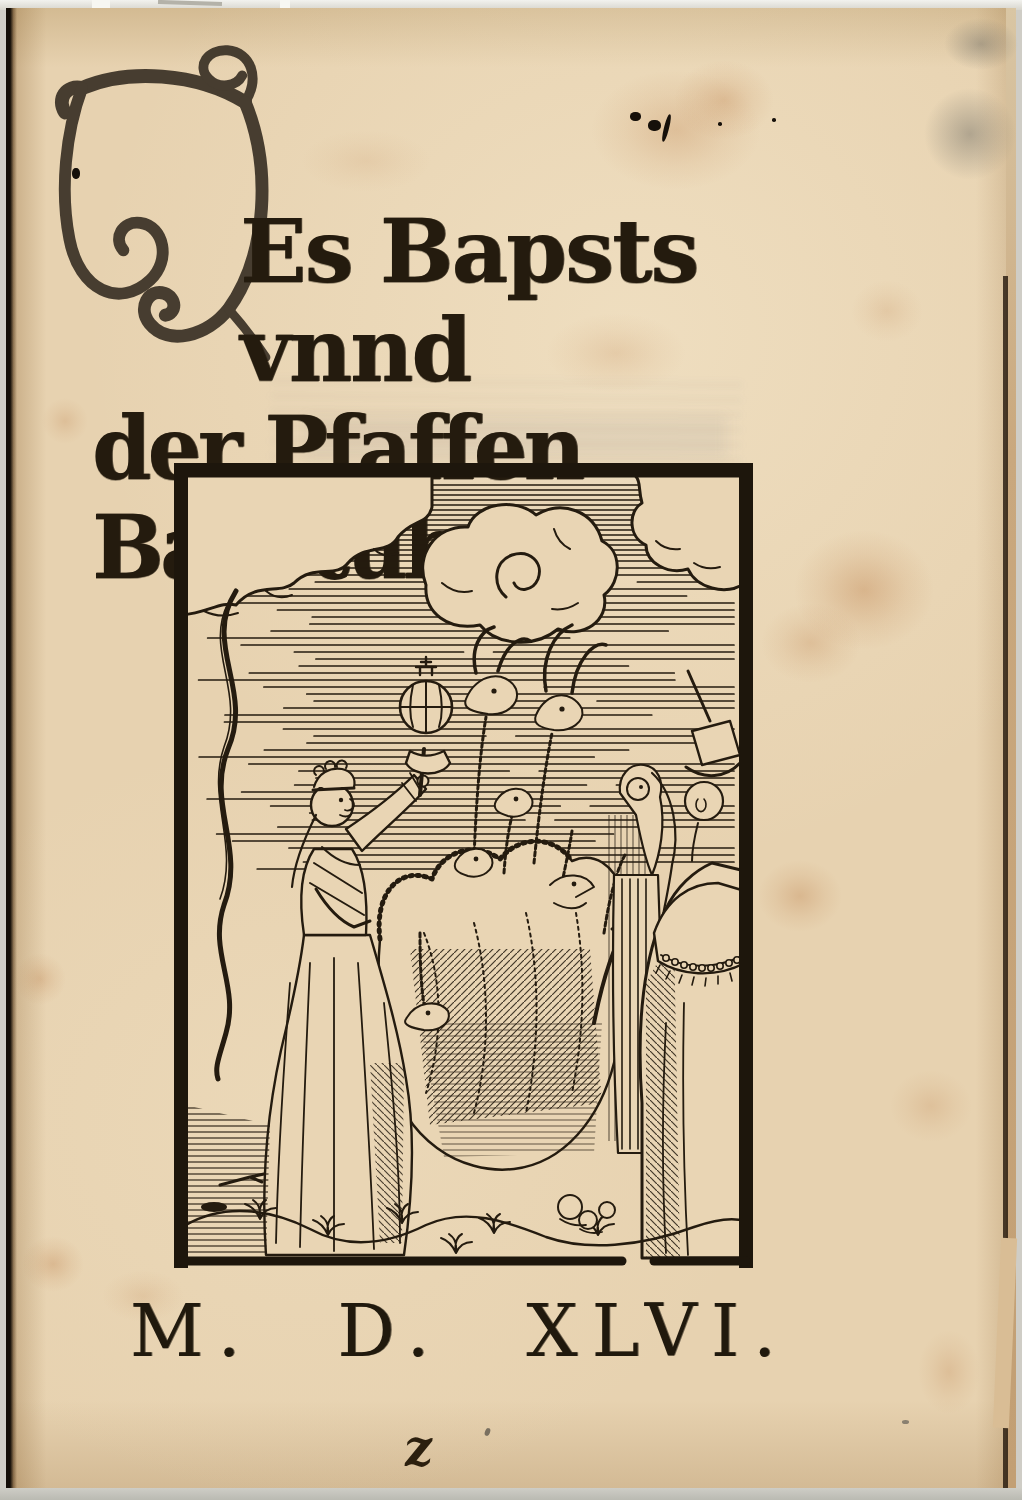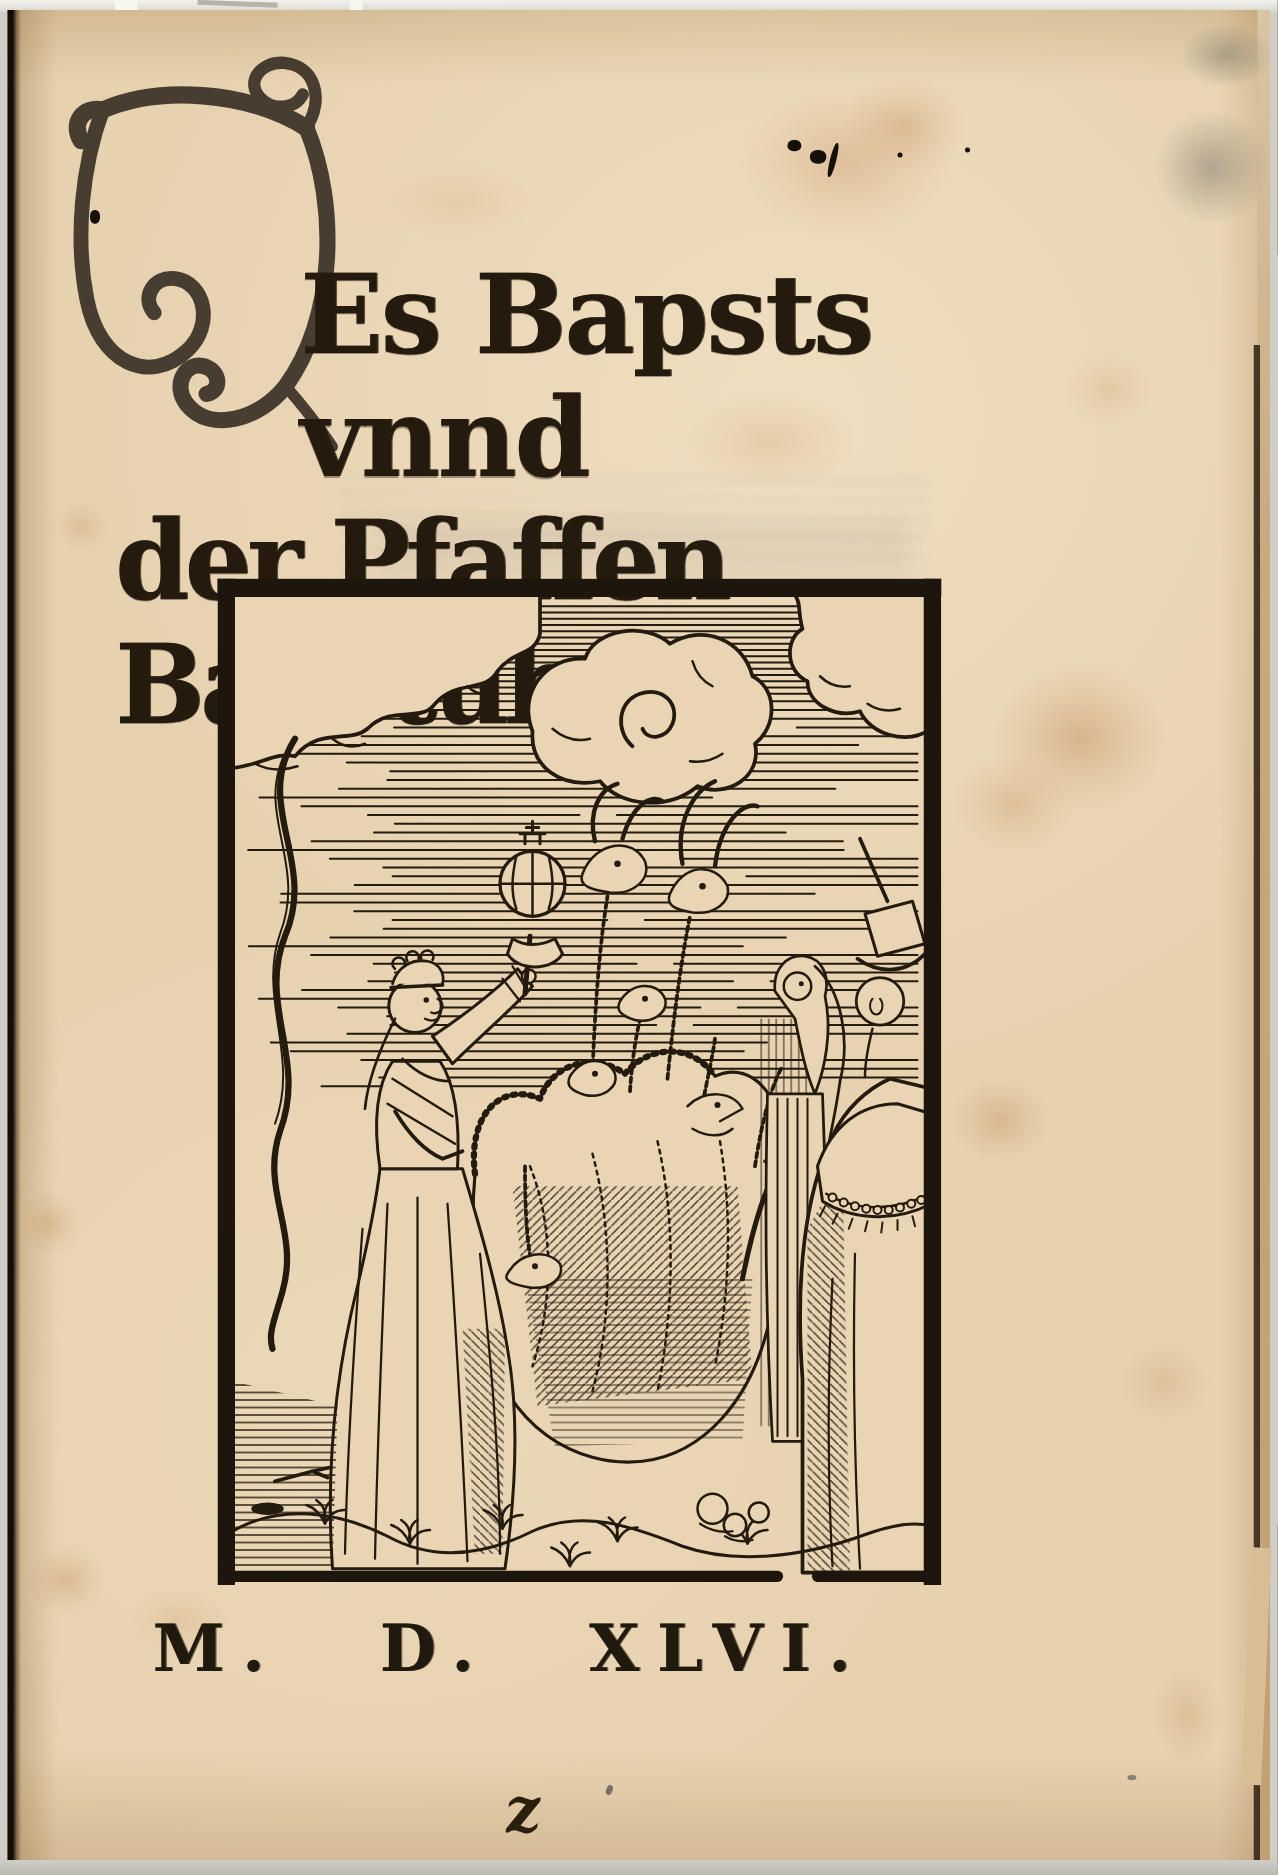--- a/index.html
+++ b/index.html
@@ -42,22 +42,22 @@
   
   .title{position:absolute;left:70px;top:178px;width:830px;margin:16px;
      font-size:88px;font-weight:700;line-height:1.12;color:#241b0e;letter-spacing:-2px;
      text-shadow:1px 0 0 rgba(36,27,14,.75), 0 1px 0 rgba(36,27,14,.4);}
   .title .l1{display:block;margin-left:148px;transform:scaleX(.99);transform-origin:left;}
   .title .l2{display:block;letter-spacing:-4px;transform:scaleX(.965);transform-origin:left;}
   
   .woodcut{position:absolute;left:168px;top:455px;width:579px;height:805px;margin:0;}
   .woodcut svg{display:block;width:100%;height:100%;}
   
-  .date{position:absolute;left:116px;top:1281px;width:668px;text-align:left;
-     font-size:52px;font-weight:700;color:#20190d;letter-spacing:14px;word-spacing:46px;
+  .date{position:absolute;left:116px;top:1281px;width:668px;text-align:right;
+     font-size:72px;font-weight:400;color:#20190d;letter-spacing:14px;word-spacing:46px;
      text-shadow:1px 0 0 rgba(32,25,13,.6);}
   .sig{position:absolute;left:398px;top:1410px;font-style:italic;font-weight:700;font-size:50px;
      color:#2b1f0e;transform:rotate(-4deg);letter-spacing:0;}
 </style>
 </head>
 <body>
 
 <div class="scan">
 
   <div class="strip-top"></div>

